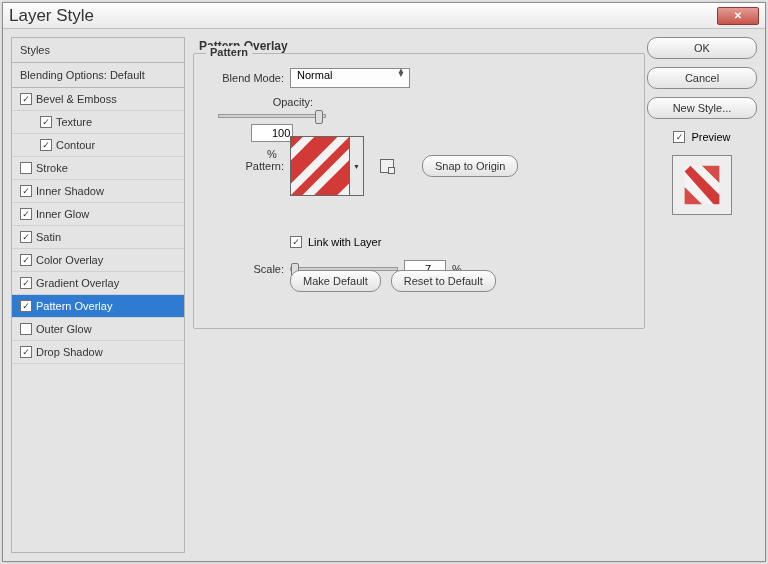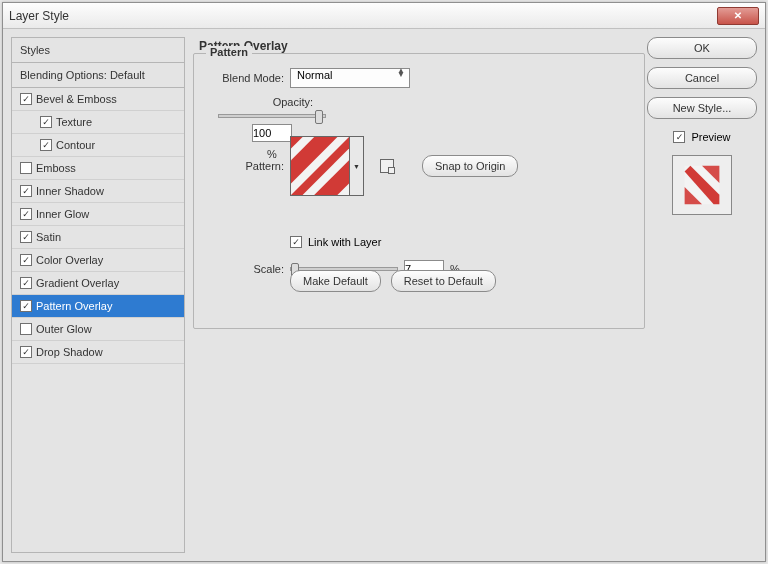--- a/index.html
+++ b/index.html
@@ -1,40 +1,40 @@
 <!DOCTYPE html>
 <html><head>
 <meta charset="utf-8">
 <style>
 * { box-sizing: border-box; margin: 0; padding: 0; font-family: "Segoe UI", Tahoma, sans-serif; font-size: 11px; }
 body { background: #e8e8e8; width: 768px; height: 564px; overflow: hidden; }
 .dialog { width: 764px; height: 560px; margin: 2px; background: #e4e4e4; border: 1px solid #8f8f8f; display: flex; flex-direction: column; box-shadow: 0 0 3px rgba(0,0,0,0.2); }
 .titlebar { background: linear-gradient(#fdfdfd, #eaeaea); height: 26px; display: flex; align-items: center; padding: 0 6px; border-bottom: 1px solid #c0c0c0; }
-.titlebar .title { flex: 1; color: #333; font-size: 12px; }
+.titlebar .title { flex: 1; color: #333; font-size: 17px; }
 .close-btn { width: 42px; height: 18px; background: linear-gradient(#e39c95, #c8544a); border: 1px solid #8f3a32; border-radius: 2px; color: #fff; display: flex; align-items: center; justify-content: center; font-weight: bold; font-size: 10px; cursor: pointer; }
 .content { display: flex; flex: 1; padding: 8px; }
 .sidebar { width: 174px; border: 1px solid #b5b5b5; background: #e4e4e4; display: flex; flex-direction: column; }
 .sidebar-header { padding: 6px 8px; border-bottom: 1px solid #b5b5b5; color: #333; }
 .sidebar-section { padding: 6px 8px; border-bottom: 1px solid #b5b5b5; color: #333; }
 .sidebar-item { padding: 5px 8px; display: flex; align-items: center; gap: 4px; border-bottom: 1px solid #d0d0d0; color: #333; cursor: pointer; }
 .sidebar-item.indent { padding-left: 28px; }
 .sidebar-item.selected { background: #2e7bd1; color: #fff; }
 .cb { width: 12px; height: 12px; border: 1px solid #707070; background: #fff; display: inline-flex; align-items: center; justify-content: center; font-size: 9px; color: #333; flex-shrink: 0; }
 .cb.checked::after { content: "✓"; line-height: 1; }
 .main { flex: 1; position: relative; }
 .main-title { position: absolute; left: 14px; top: 2px; font-weight: bold; color: #333; font-size: 12px; }
 .groupbox { position: absolute; left: 8px; top: 16px; right: 2px; height: 276px; border: 1px solid #b5b5b5; border-radius: 2px; }
 .groupbox-label { position: absolute; top: -8px; left: 12px; background: #e4e4e4; padding: 0 4px; font-weight: bold; color: #333; }
 .row { position: absolute; display: flex; align-items: center; gap: 6px; }
 .lbl { width: 82px; text-align: right; color: #333; }
 .select { width: 120px; height: 20px; border: 1px solid #8b8b8b; background: #fdfdfd; display: flex; padding: 0 6px; position: relative; cursor: pointer; }
 .select .arrows { position: absolute; right: 4px; font-size: 8px; line-height: 4px; color: #555; }
 .slider-track { width: 108px; height: 4px; background: #cfcfcf; border: 1px solid #999; position: relative; }
 .slider-thumb { position: absolute; top: -5px; width: 8px; height: 14px; background: #ddd; border: 1px solid #777; border-radius: 2px; }
-.num-input { width: 40px; height: 18px; border: 1px solid #8b8b8b; background: #fff; padding: 0 0; display: flex; align-items: center; }
+.num-input { width: 40px; height: 18px; border: 1px solid #8b8b8b; background: #fff; padding: 0 20px; display: flex; align-items: center; }
 .pct { color: #333; }
 .pattern-swatch { width: 60px; height: 60px; border: 1px solid #666; background: #fff; position: relative; overflow: hidden; cursor: pointer; }
 .pattern-swatch svg { width: 100%; height: 100%; }
 .swatch-arrow { width: 14px; height: 60px; border: 1px solid #666; border-left: none; background: #e8e8e8; display: flex; align-items: center; justify-content: center; font-size: 7px; color: #333; cursor: pointer; }
 .icon-new { width: 14px; height: 14px; border: 1px solid #666; background: #f0f0f0; display: inline-block; margin-left: 10px; cursor: pointer; position: relative; }
 .icon-new::after { content: ""; position: absolute; right: -2px; bottom: -2px; width: 5px; height: 5px; background: #f0f0f0; border: 1px solid #666; }
 .btn { height: 22px; padding: 0 12px; border: 1px solid #8b8b8b; background: linear-gradient(#fdfdfd, #e3e3e3); border-radius: 10px; color: #333; display: inline-flex; align-items: center; justify-content: center; cursor: pointer; white-space: nowrap; }
 .right-col { width: 110px; display: flex; flex-direction: column; gap: 8px; align-items: center; }
 .right-col .btn { width: 100%; }
 .preview-box { width: 60px; height: 60px; border: 1px solid #888; background: #f2f2f2; margin-top: 4px; position: relative; box-shadow: inset 0 0 6px rgba(0,0,0,0.2); overflow: hidden; }
@@ -62,21 +62,21 @@
           <div class="sidebar-item indent">
             <span class="cb checked"></span>
             <span>Texture</span>
           </div>
           <div class="sidebar-item indent">
             <span class="cb checked"></span>
             <span>Contour</span>
           </div>
           <div class="sidebar-item">
             <span class="cb"></span>
-            <span>Emboss</span>
+            <span>Stroke</span>
           </div>
           <div class="sidebar-item">
             <span class="cb checked"></span>
             <span>Inner Shadow</span>
           </div>
           <div class="sidebar-item">
             <span class="cb checked"></span>
             <span>Inner Glow</span>
           </div>
           <div class="sidebar-item">

